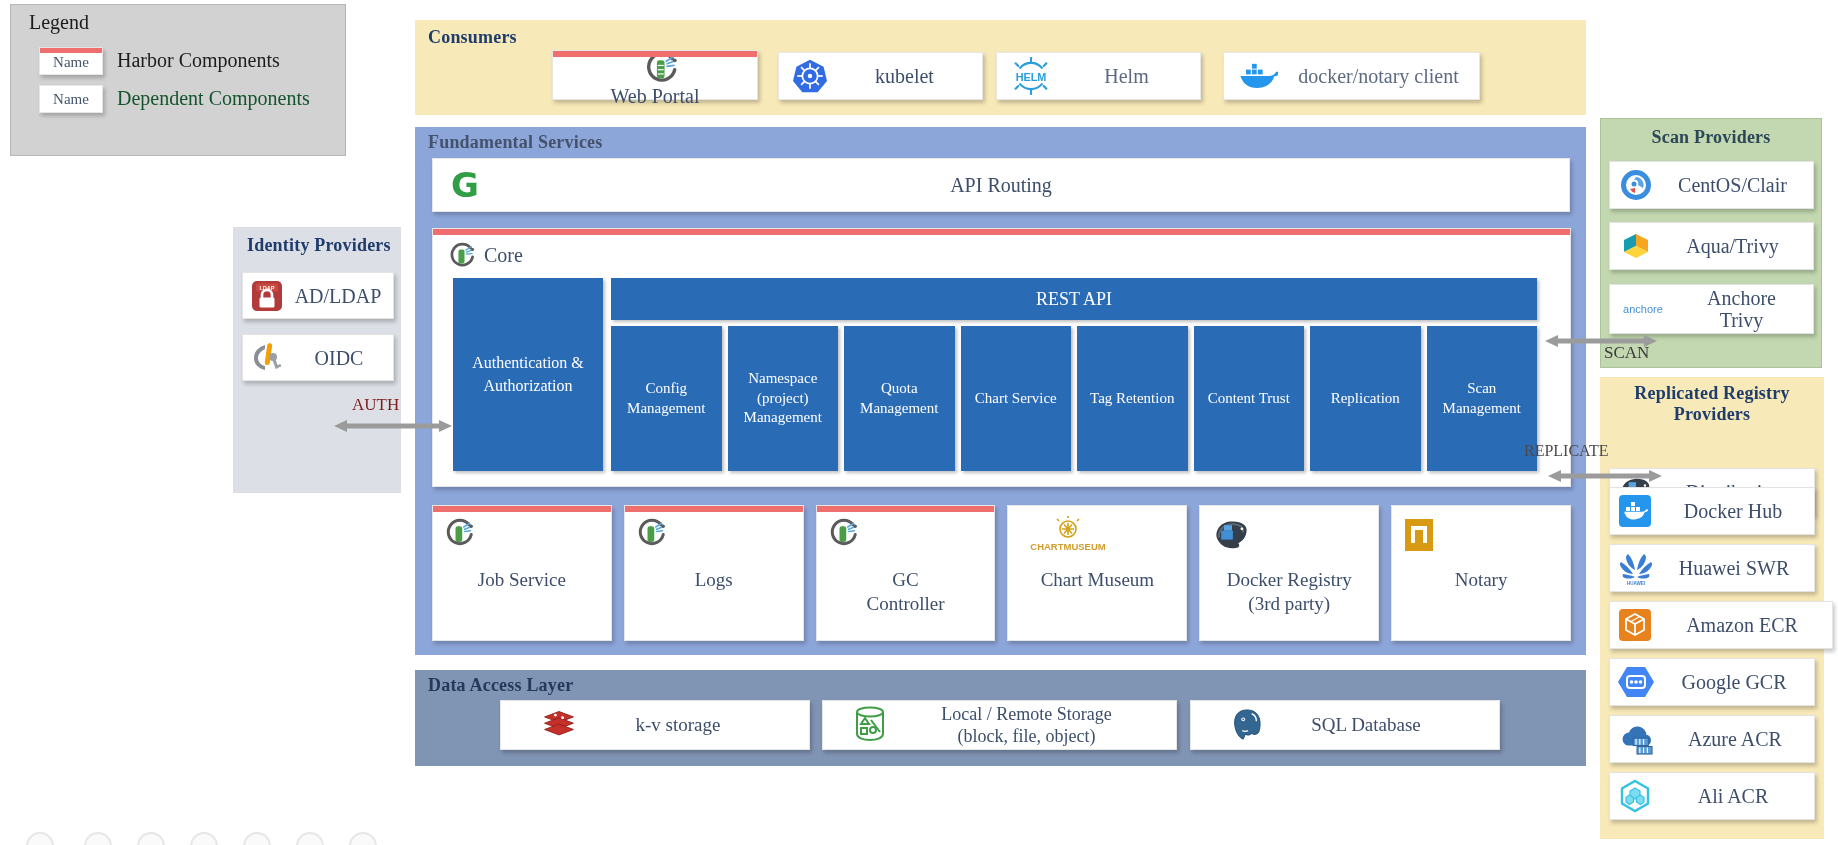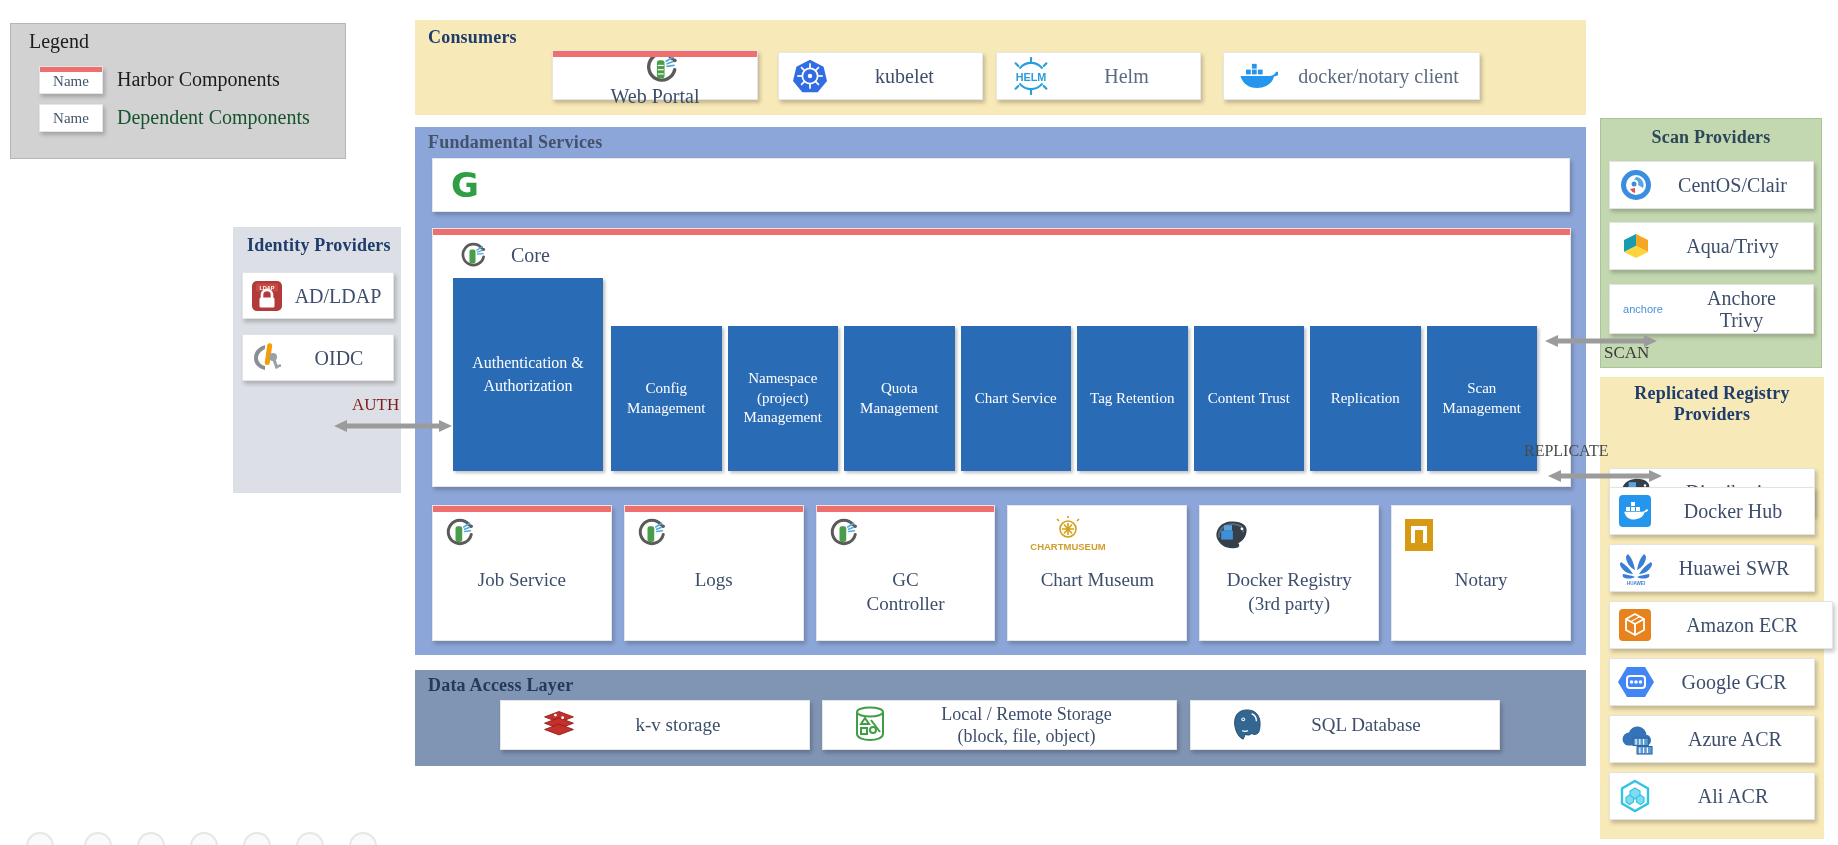--- a/index.html
+++ b/index.html
@@ -44,21 +44,21 @@
   .arrow-note{font-size:17px;color:#4a4a4a;}
   .ghost-circle{
     position:absolute;width:24px;height:24px;border-radius:50%;
     border:2px solid #e7e7e7;background:#fafafa;top:832px;
   }
   svg{display:block;}
 </style>
 </head>
 <body>
 
-<div class="panel" style="left:10px;top:23px;width:336px;height:136px;background:#d2d2d2;border:1px solid #b5b5b5;">
+<div class="panel" style="left:10px;top:4px;width:336px;height:152px;background:#d2d2d2;border:1px solid #b5b5b5;">
   <div class="abs" style="left:18px;top:6px;font-size:20px;color:#1c1c1c;">Legend</div>
   <div class="wbox" style="left:28px;top:42px;width:64px;height:28px;">
     <div class="topbar" style="height:5px"></div>
     <div style="flex:1;text-align:center;font-size:15px;color:#44546a;padding-top:3px;">Name</div>
   </div>
   <div class="abs" style="left:106px;top:44px;font-size:20px;color:#1c1c1c;">Harbor Components</div>
   <div class="wbox" style="left:28px;top:80px;width:64px;height:28px;">
     <div style="flex:1;text-align:center;font-size:15px;color:#44546a;">Name</div>
   </div>
   <div class="abs" style="left:106px;top:82px;font-size:20px;color:#14532d;">Dependent Components</div>
@@ -145,44 +145,48 @@
 
 <div class="panel" style="left:415px;top:127px;width:1171px;height:528px;background:#8da6da;">
   <div class="abs panel-title" style="left:13px;top:5px;color:#44536b;">Fundamental Services</div>
 
   <div class="wbox" style="left:17px;top:31px;width:1138px;height:54px;">
     <span class="icon" style="margin-left:14px;">
       <svg width="36" height="38" viewBox="0 0 36 38">
         <text x="18" y="31" text-anchor="middle" font-size="34" font-weight="bold" font-family="DejaVu Sans, sans-serif" fill="#2f9e44">G</text>
       </svg>
     </span>
+    <span class="lbl" style="flex:1;text-align:center;font-size:20px;margin-left:-50px;">API Routing</span>
   </div>
 
   <div class="wbox" style="left:17px;top:101px;width:1139px;height:259px;display:block;">
     <div class="topbar"></div>
-    <div class="abs" style="left:27px;top:13px;display:flex;align-items:center;gap:24px;">
+    <div class="abs" style="left:16px;top:13px;display:flex;align-items:center;gap:8px;">
       <span class="icon">
         <svg width="27" height="27" viewBox="0 0 40 40">
           <path d="M32 9 A15.5 15.5 0 1 0 35 22" fill="none" stroke="#5a5a5a" stroke-width="4" stroke-linecap="round"></path>
           <rect x="14" y="11" width="9" height="21" rx="3" fill="#4a9e48"></rect>
           <g stroke="#58a7dd" stroke-width="2" stroke-linecap="round">
             <line x1="25" y1="12" x2="33" y2="7"></line>
               <line x1="26" y1="15" x2="34" y2="12"></line>
               <line x1="26" y1="18" x2="34" y2="17"></line>
           </g>
           <circle cx="35" cy="11" r="2.2" fill="#5a5a5a"></circle>
         </svg>
       </span>
       <span style="font-size:20px;color:#3d4e6b;">Core</span>
     </div>
 
     <div class="bluebox" style="left:20px;top:49px;width:150px;height:193px;font-size:16px;line-height:1.4;padding:0 10px;">
       <span>Authentication &amp; Authorization</span>
     </div>
 
+    <div class="bluebox" style="left:178px;top:49px;width:926px;height:42px;font-size:18px;">
+      <span>REST API</span>
+    </div>
 
     <div class="cols" style="left:178px;top:97px;width:926px;height:145px;">
       <div class="col">
           <span>Config Management</span>
         </div>
       <div class="col">
           <span style="padding:0 4px;">Namespace (project) Management</span>
         </div>
       <div class="col">
           <span>Quota Management</span>

